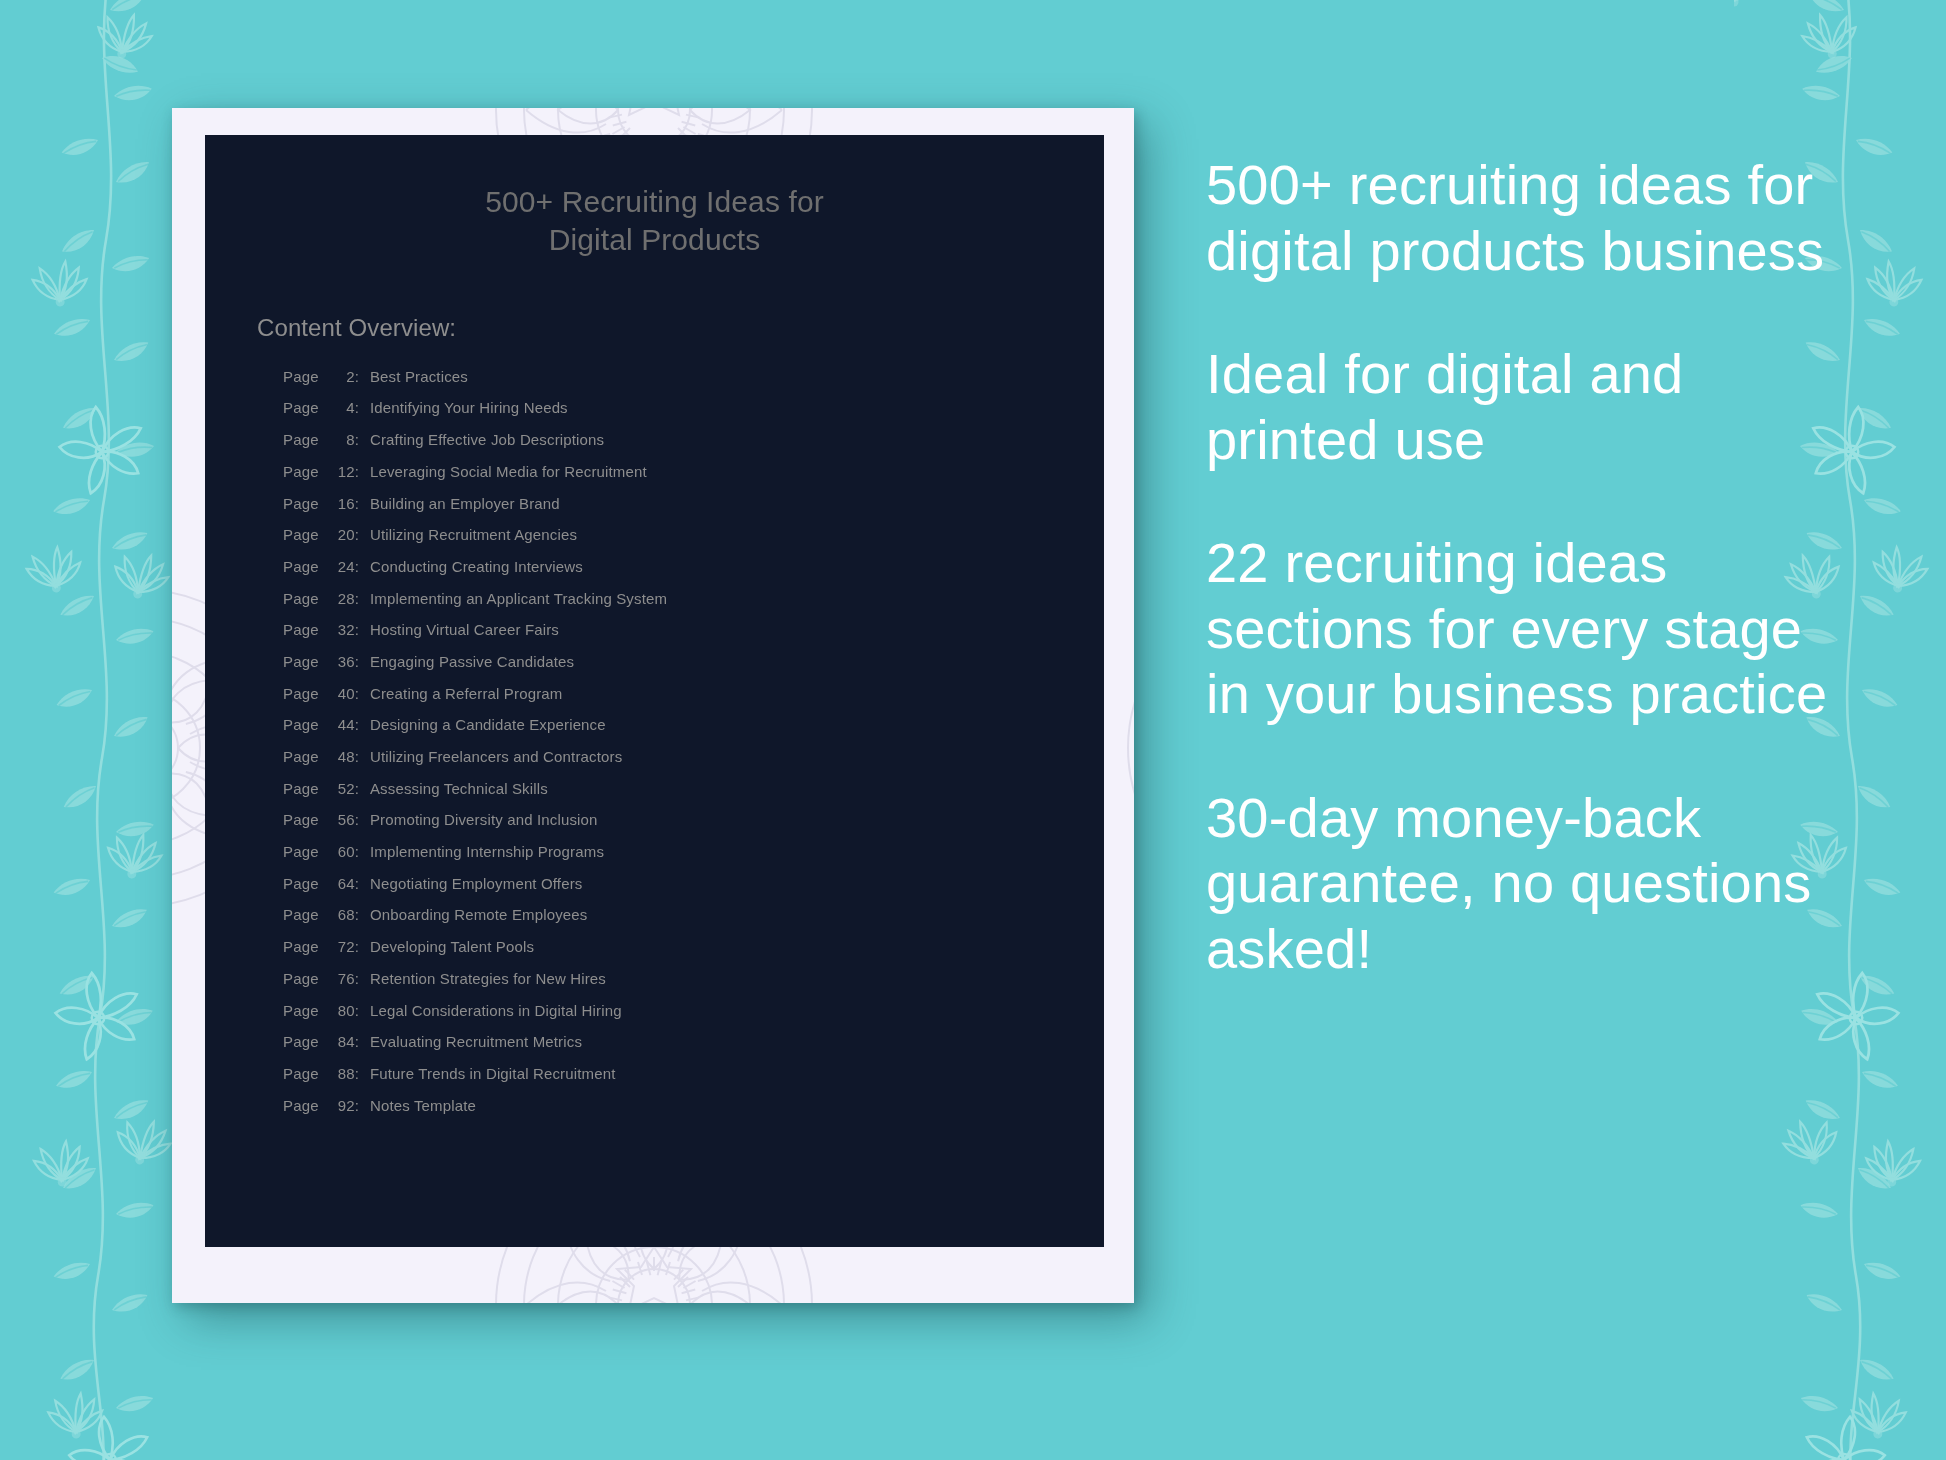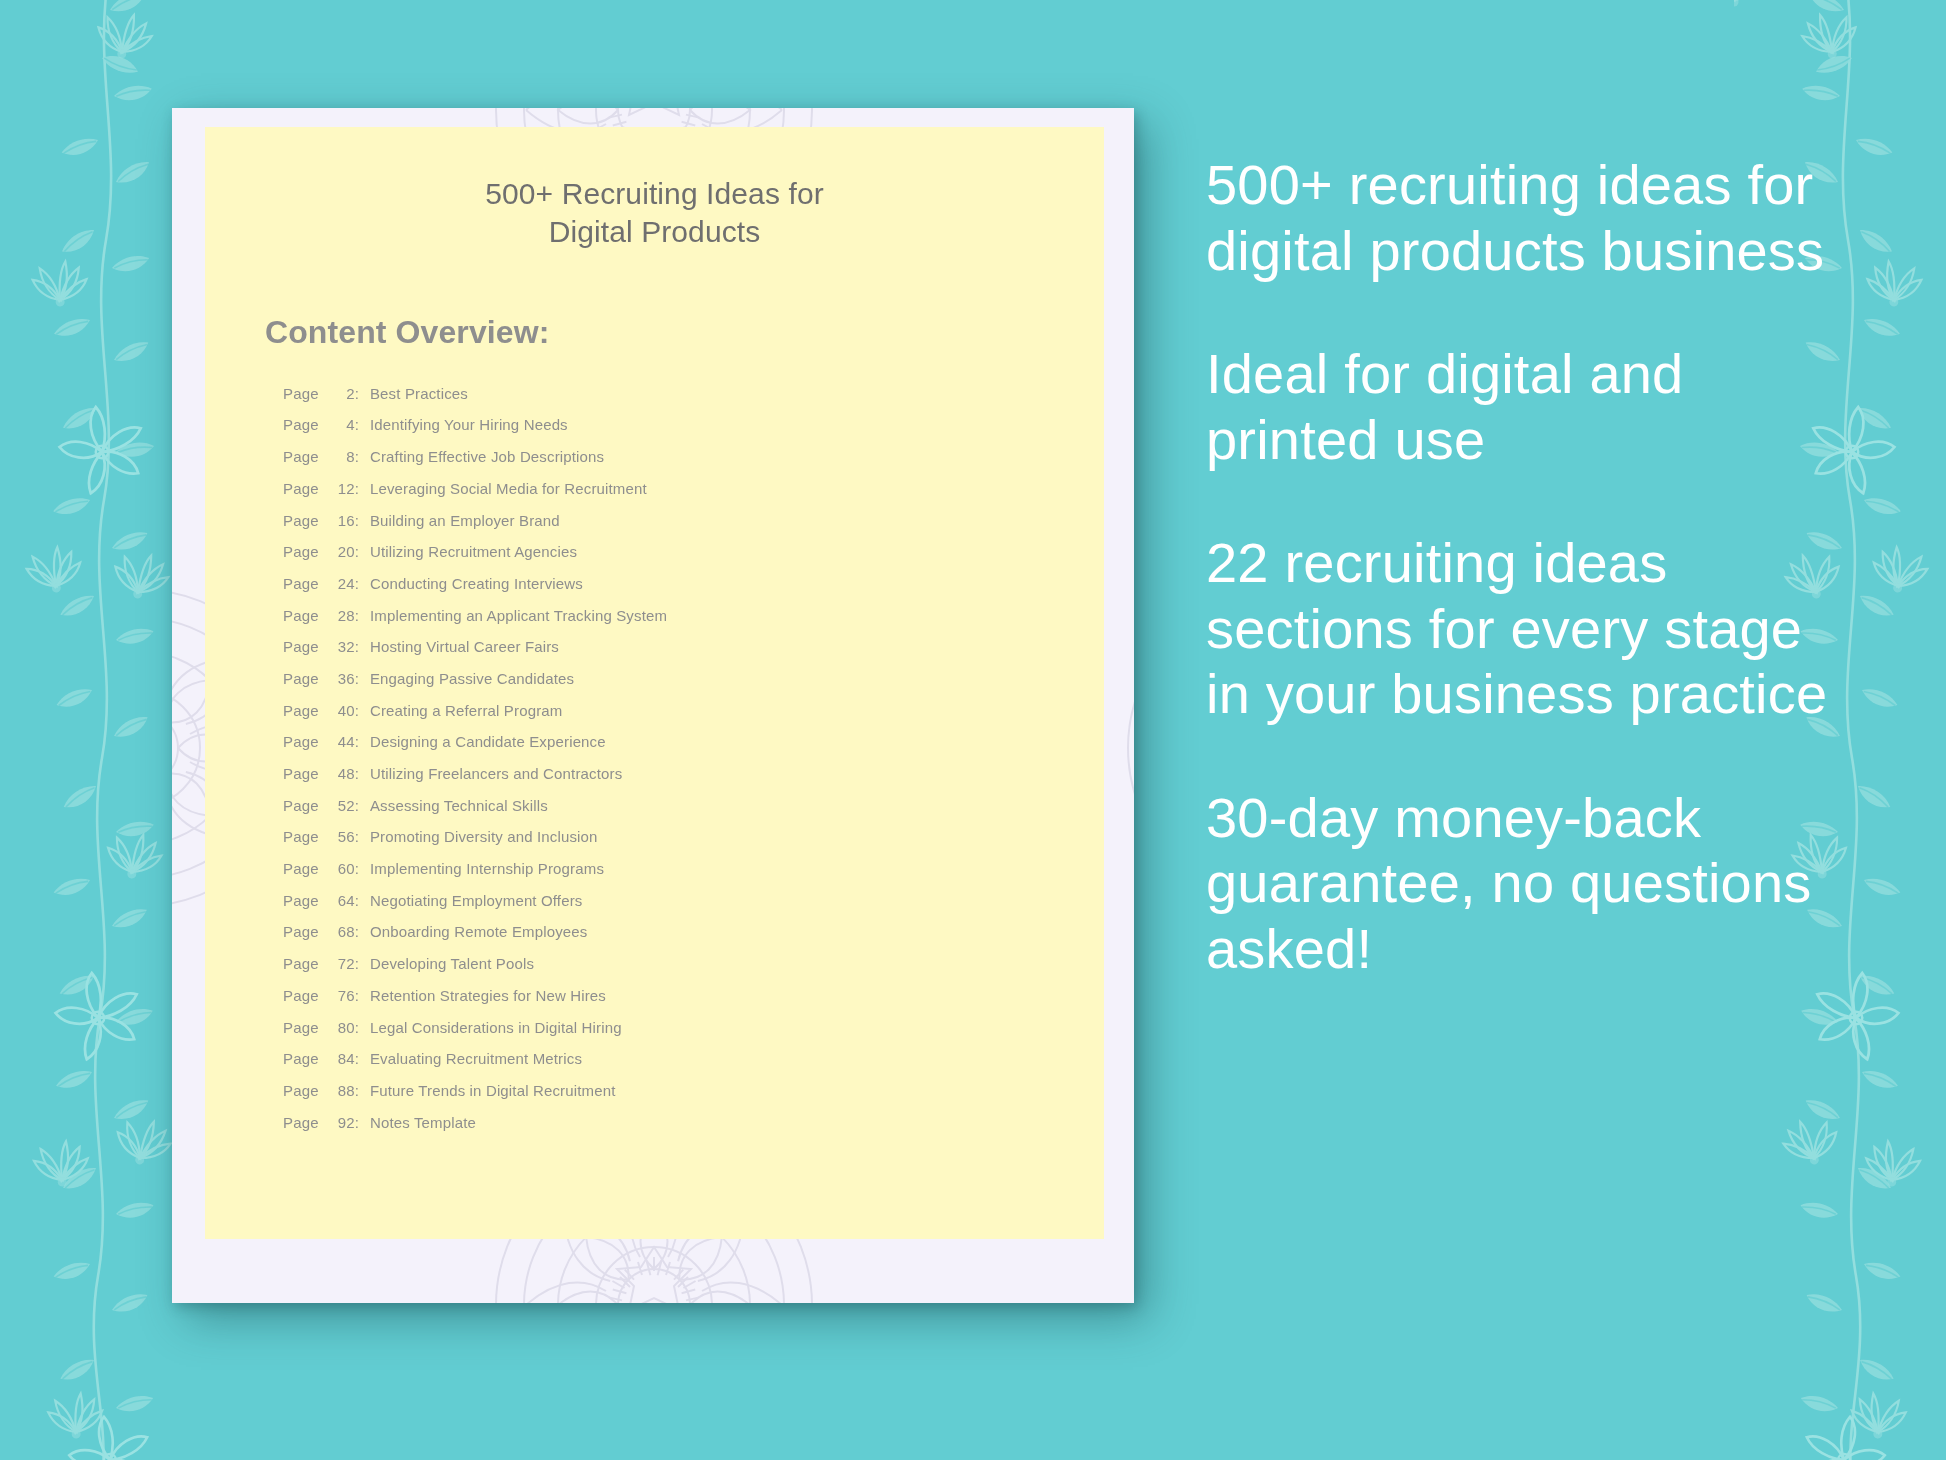--- a/index.html
+++ b/index.html
@@ -52,44 +52,44 @@
   }
   .mandala svg { display:block; }
   .mandala.top    { top: -168px; left: 312px; }
   .mandala.bottom { bottom: -172px; left: 312px; }
   .mandala.midright { top: 470px; left: 944px; }
   .mandala.midleft  { top: 470px; left: -200px; }
 
   #page-sheet {
     position: absolute;
     left: 33px;
-    top: 19px;
+    top: 27px;
     width: 899px;
     height: 1112px;
-    background: #fef9c3;
+    background: #0f172a;
     overflow: hidden;
   }
 
   #doc-title {
     margin: 0;
     padding-top: 48px;
     text-align: center;
     font-size: 30px;
     line-height: 1.28;
     font-weight: 400;
     color: #6f6f6f;
     letter-spacing: 0.1px;
     white-space: pre-line;
   }
 
   #content-overview-label {
-    margin: 8px;
+    margin: 0;
     padding: 54px 0 0 52px;
-    font-size: 32px;
-    font-weight: 700;
+    font-size: 24px;
+    font-weight: 400;
     color: #8e8e8e;
     letter-spacing: 0.1px;
   }
 
   #toc-list {
     list-style: none;
     margin: 0;
     padding: 26px 0 0 78px;
   }
   .toc-row {

